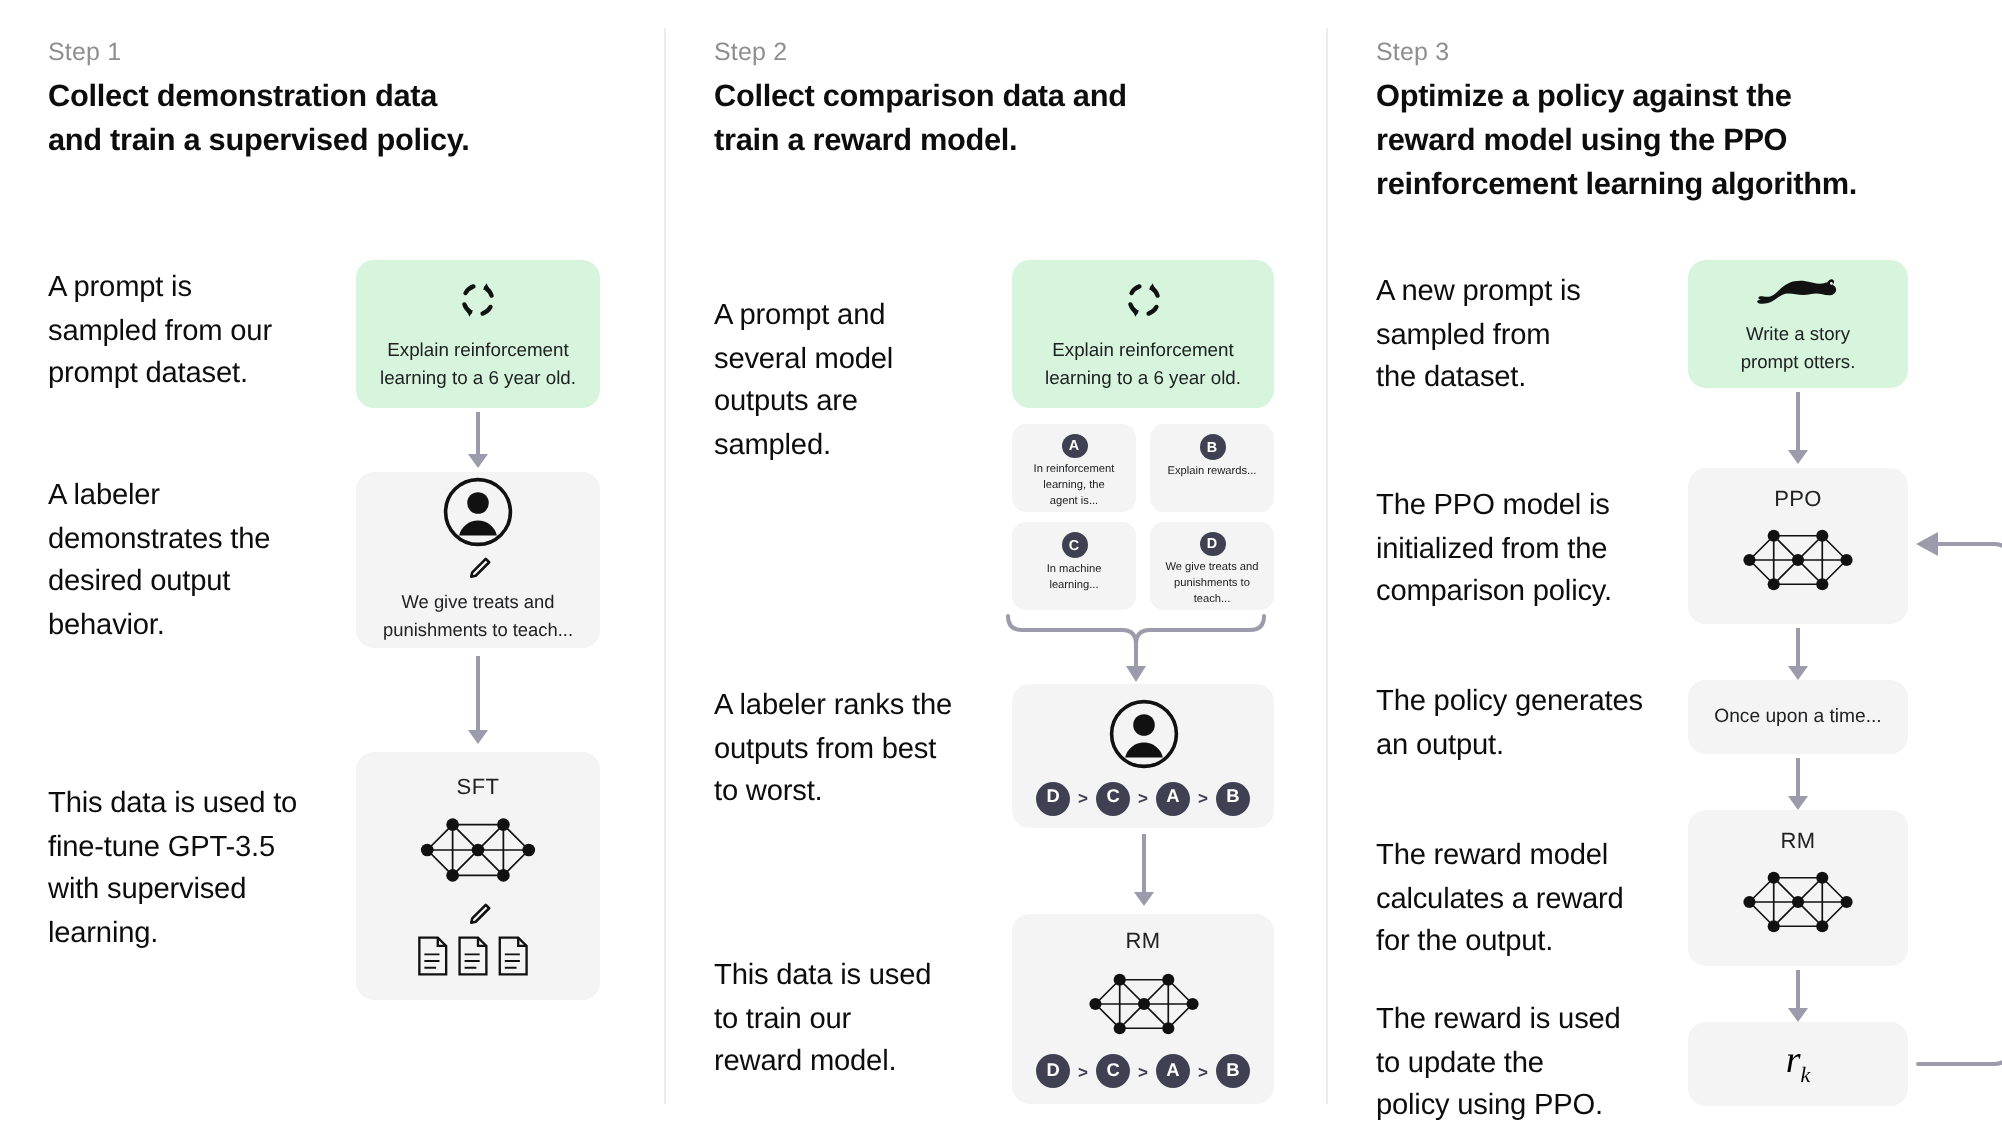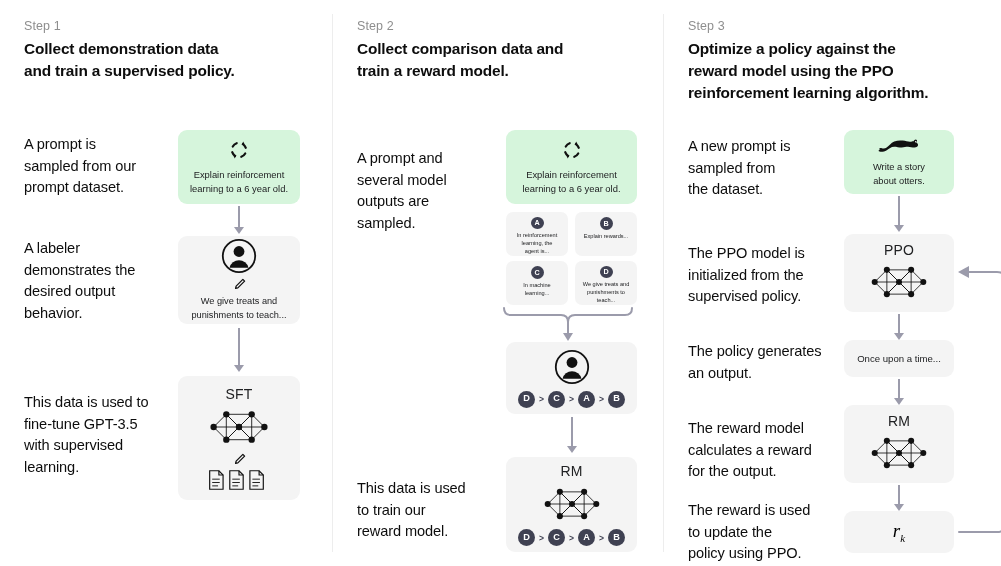--- a/index.html
+++ b/index.html
@@ -47,21 +47,21 @@
   .card {
     position: absolute;
     background: #f4f4f4;
     border-radius: 9px;
     display: flex; flex-direction: column;
     align-items: center; justify-content: center;
   }
   .card.green { background: #d6f5dc; }
 
   .card-title {
-    font-size: 14px; color: #202123; letter-spacing: .2px;
+    font-size: 11px; color: #202123; letter-spacing: .2px;
     text-align: center;
   }
   .mini-text {
     font-size: 5.6px; line-height: 1.42; color: #202123;
     text-align: center; white-space: pre-line; padding: 0 3px;
   }
   .body-text {
     font-size: 9.6px; color: #202123; text-align: center;
   }
 
@@ -214,20 +214,23 @@
 
   <div class="col col-2">
     <div class="step-label">Step 2</div>
     <div class="step-title">Collect comparison data and
 train a reward model.</div>
 
     <div class="desc" style="top:148px;width:160px;">A prompt and
 several model
 outputs are
 sampled.</div>
+    <div class="desc" style="top:343px;width:165px;">A labeler ranks the
+outputs from best
+to worst.</div>
     <div class="desc" style="top:478px;width:165px;">This data is used
 to train our
 reward model.</div>
 
     <div class="card green" style="left:173px;top:130px;width:131px;height:74px;gap:7px;">
       <span>
         <svg width="22" height="22" viewBox="0 0 24 24">
           <path d="M5.2 8.2a8 8 0 0 1 4.3-3.6" stroke="#111" stroke-width="2.4" fill="none" stroke-linecap="round"></path>
           <path d="M18.8 15.8a8 8 0 0 1-4.3 3.6" stroke="#111" stroke-width="2.4" fill="none" stroke-linecap="round"></path>
           <path d="M19.4 9.6a8 8 0 0 0-3.1-4.1" stroke="#111" stroke-width="2.4" fill="none" stroke-linecap="round"></path>
@@ -331,39 +334,39 @@
     <div class="step-label">Step 3</div>
     <div class="step-title">Optimize a policy against the
 reward model using the PPO
 reinforcement learning algorithm.</div>
 
     <div class="desc" style="top:136px;width:165px;">A new prompt is
 sampled from
 the dataset.</div>
     <div class="desc" style="top:243px;width:170px;">The PPO model is
 initialized from the
-supervised policy.</div>
+comparison policy.</div>
     <div class="desc" style="top:341px;width:175px;">The policy generates
 an output.</div>
     <div class="desc" style="top:418px;width:170px;">The reward model
 calculates a reward
 for the output.</div>
     <div class="desc" style="top:500px;width:170px;">The reward is used
 to update the
 policy using PPO.</div>
 
     <div class="card green" style="left:180px;top:130px;width:110px;height:64px;gap:5px;">
       <span>
         <svg width="44" height="20" viewBox="0 0 56 26">
           <path d="M46.5 7.5c1.6-3 3.6-3.4 4.6-2.2.8 1 .2 2.3-.9 3 1.4.4 2.6 1.7 2.6 3.2 0 2.2-2.1 3.6-4.6 3.6-3.2 0-5.6-1.1-8.4-1.1-3 0-5 .9-8.3.9-3.6 0-6.6-1-9.8-1-4.2 0-6.3 2.6-9.6 4.6-2.6 1.6-5.4 2.3-8.2 2.1-1.8-.1-2.6-.9-2.4-1.6.2-.7 1.3-.8 2.4-.8-1.2-.4-1.8-1-1.6-1.7.3-.9 1.9-.9 3.4-.6 2.6.5 4.4.2 6.3-1 3.3-2.1 5.3-5.6 9.8-7.6 3.6-1.6 7.4-1.8 11.1-1.3 3.6.5 6.6 1.6 9.3 1.6 2.1 0 3.5-.4 4.3-1.1z" fill="#111"></path>
           <path d="M49.7 8.3a.9.9 0 1 0 0-1.8.9.9 0 0 0 0 1.8z" fill="#fff"></path>
         </svg>
       </span>
       <div class="mini-text" style="font-size:9.3px;">Write a story
-about otters.</div>
+prompt otters.</div>
     </div>
 
     <div class="arrow" style="left:229px;top:196px;height:36px;">
       <div class="shaft"></div>
         <div class="head"></div>
     </div>
 
     <div class="card" style="left:180px;top:234px;width:110px;height:78px;gap:2px;">
       <div class="card-title">PPO</div>
       <span>

